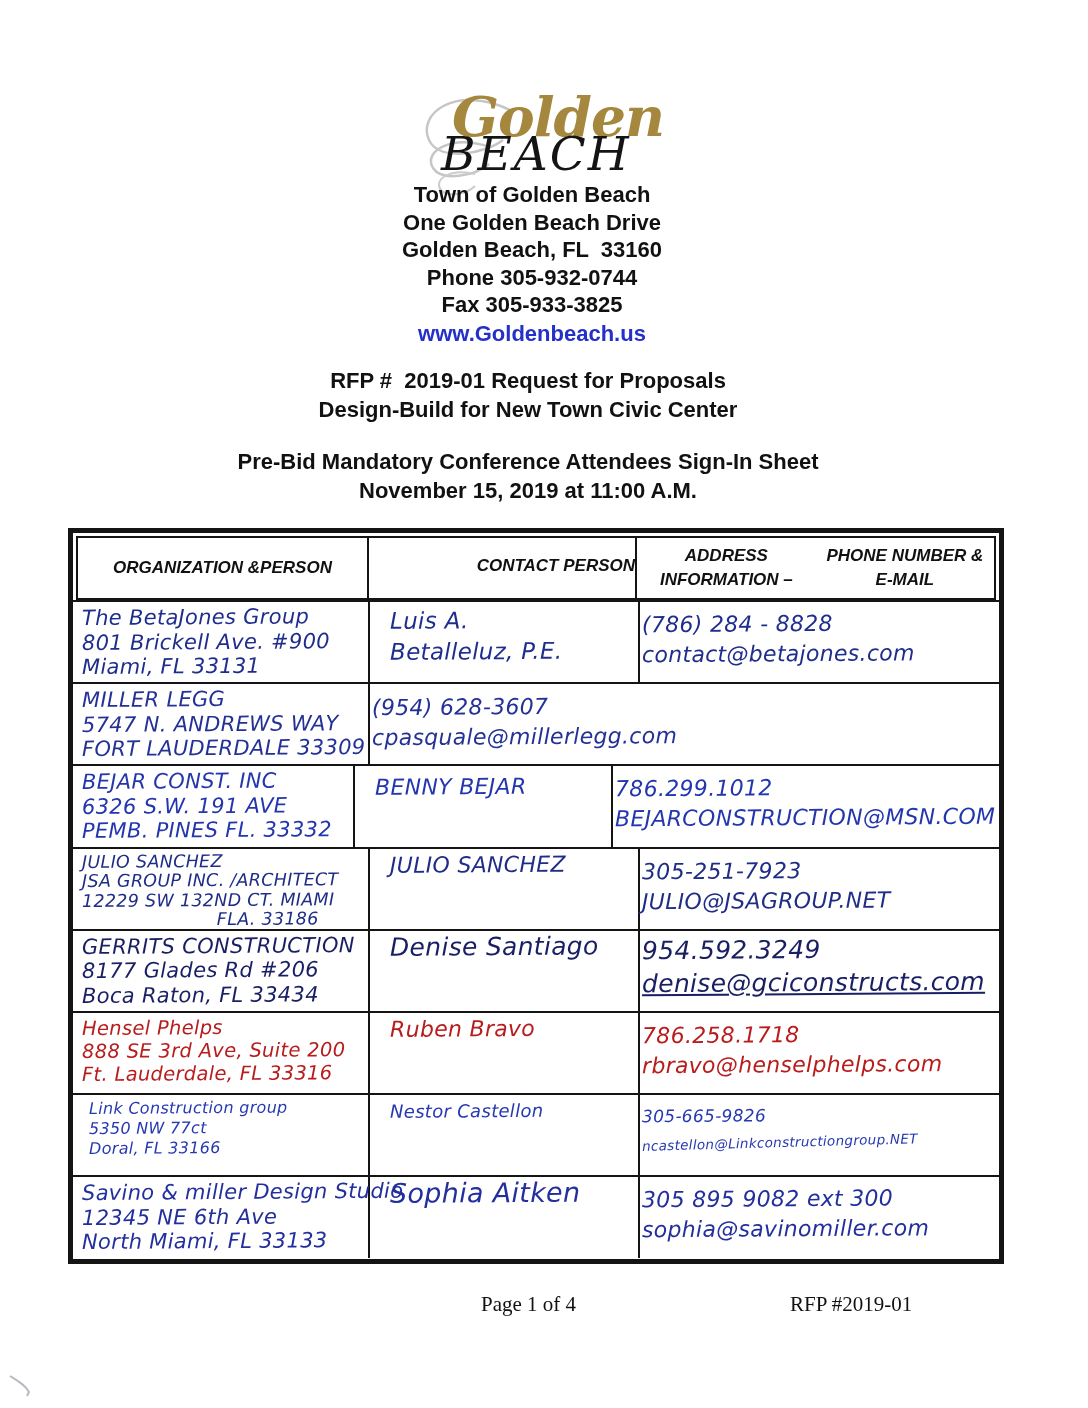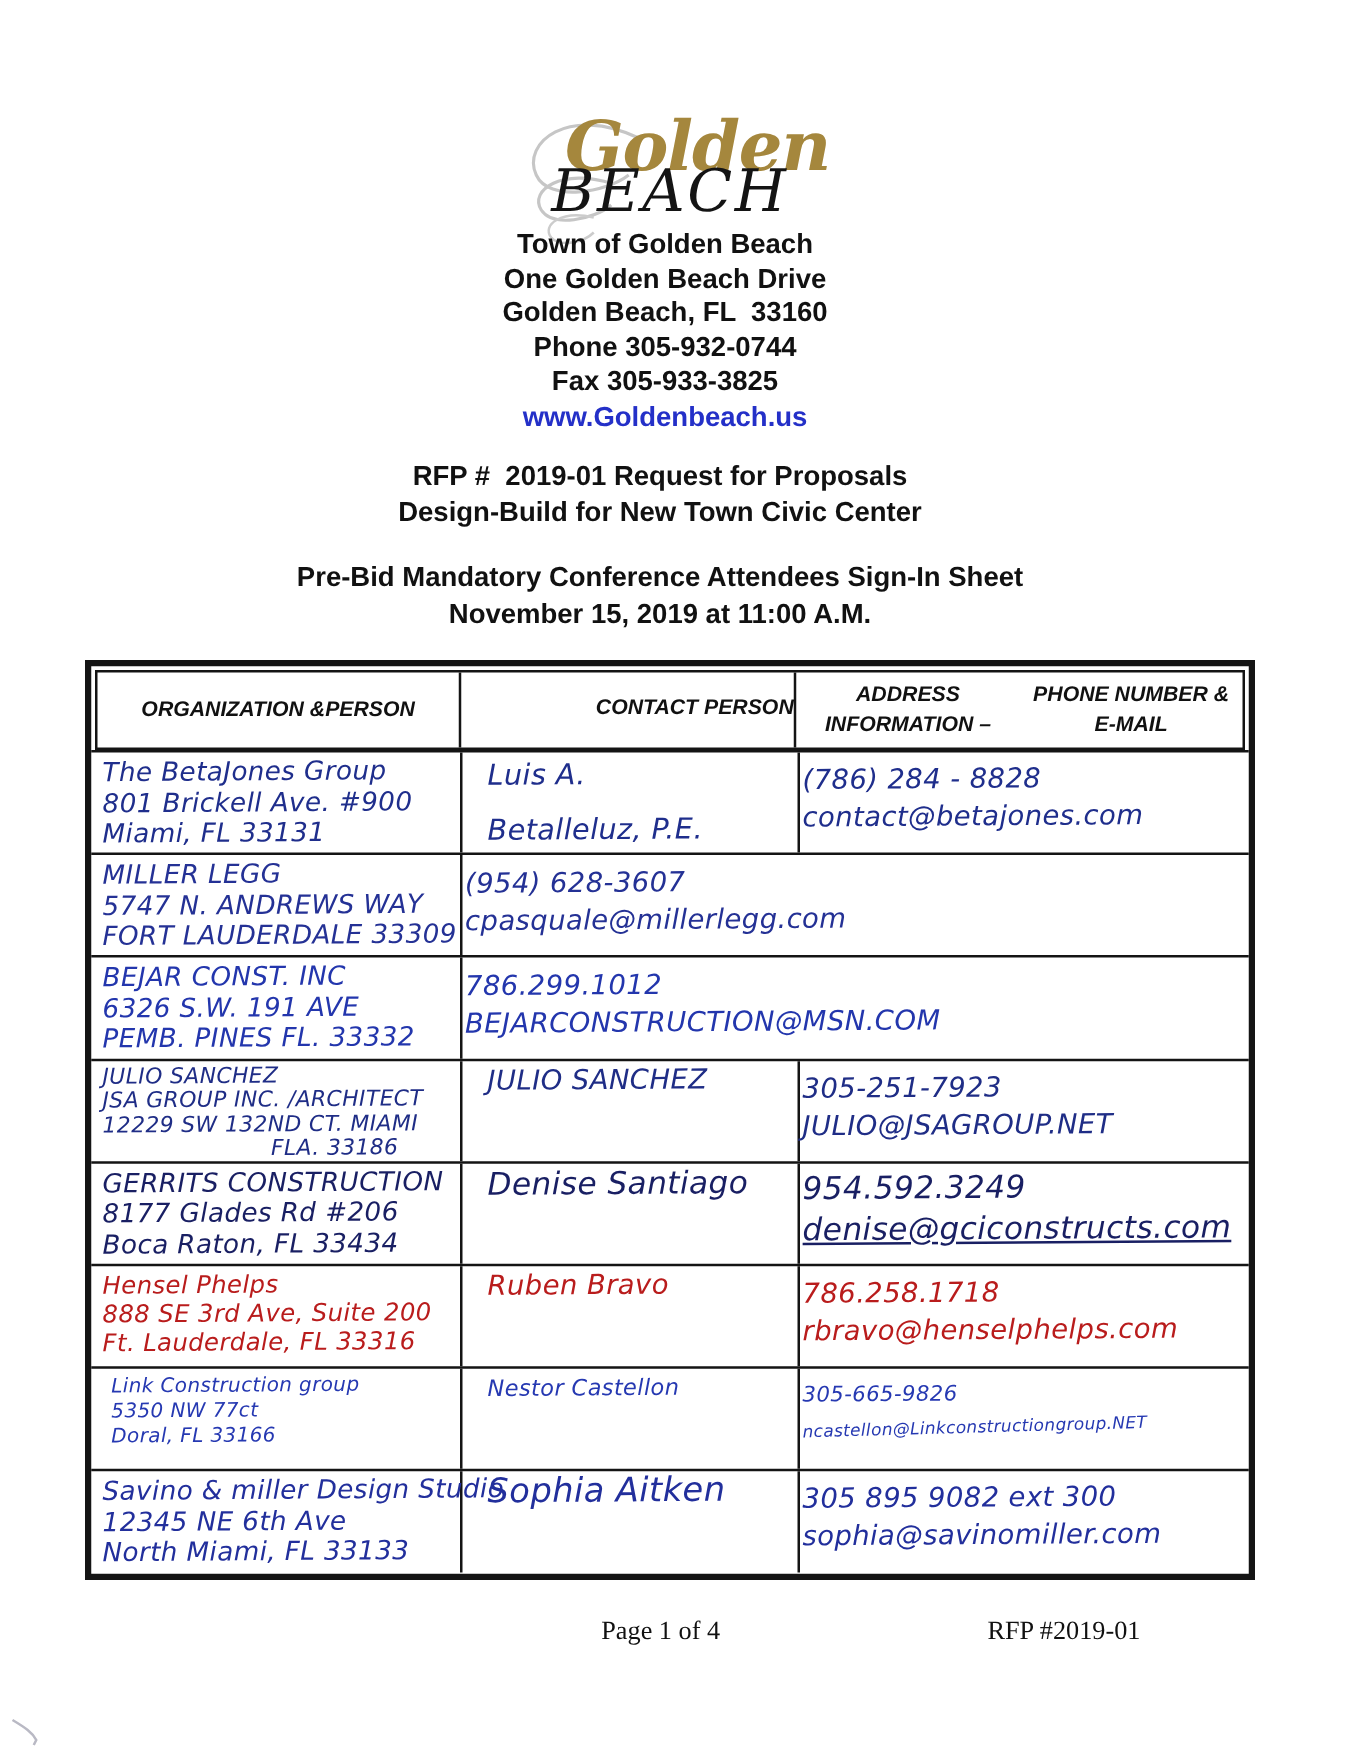--- a/index.html
+++ b/index.html
@@ -43,21 +43,21 @@
   }
   .h-org{width:291px;border-right:2.5px solid #141414;}
   .h-contact{width:268px;border-right:2.5px solid #141414;justify-content:flex-end;padding-bottom:4px;}
   .h-info{flex:1;}
   .t-body{position:relative;}
   .t-row{display:flex;height:82.2px;border-top:2.5px solid #141414;box-sizing:border-box;}
   .cell{box-sizing:border-box;padding:3px 4px 2px 9px;overflow:visible;
     font-family:"DejaVu Sans", sans-serif;font-style:italic;letter-spacing:.3px;}
   .c-org{width:296.5px;border-right:2.5px solid #141414;font-size:21px;line-height:24.5px;}
   .c-contact{width:270.5px;border-right:2.5px solid #141414;font-size:22px;line-height:26px;
-    display:flex;flex-direction:column;justify-content:space-between;padding-left:20px;}
+    display:flex;flex-direction:column;justify-content:flex-start;padding-left:20px;}
   .c-info{flex:1;font-size:22px;line-height:30px;padding-top:7px;padding-left:2px;}
   .hw-line{white-space:nowrap;transform:rotate(-0.4deg);}
   
   .t-row:nth-child(4) .c-org{font-size:17.5px;line-height:19.5px;}
   .t-row:nth-child(4) .c-org .hw-line:last-child{text-align:center;padding-left:90px;}
   .t-row:nth-child(2) .c-contact .hw-line:last-child{padding-left:24px;}
   .t-row:nth-child(3) .c-contact{justify-content:flex-start;padding-top:8px;}
   .t-row:nth-child(5) .c-contact{font-size:25px;}
   .t-row:nth-child(5) .c-info{font-size:25px;line-height:33px;padding-top:2px;}
   .t-row:nth-child(5) .c-info .hw-line:last-child{text-decoration:underline;}
@@ -139,20 +139,23 @@
             <div class="hw-line">(954) 628-3607</div>
             <div class="hw-line">cpasquale@millerlegg.com</div>
           </div>
         </div>
         <div class="t-row" style="color: rgb(35, 54, 173);">
           <div class="cell c-org">
             <div class="hw-line">BEJAR CONST. INC</div>
             <div class="hw-line">6326 S.W. 191 AVE</div>
             <div class="hw-line">PEMB. PINES FL. 33332</div>
           </div>
+          <div class="cell c-contact">
+            <div class="hw-line">BENNY BEJAR</div>
+          </div>
           <div class="cell c-info">
             <div class="hw-line">786.299.1012</div>
             <div class="hw-line">BEJARCONSTRUCTION@MSN.COM</div>
           </div>
         </div>
         <div class="t-row" style="color: rgb(31, 45, 134);">
           <div class="cell c-org">
             <div class="hw-line">JULIO SANCHEZ</div>
             <div class="hw-line">JSA GROUP INC. /ARCHITECT</div>
             <div class="hw-line">12229 SW 132ND CT. MIAMI</div>

